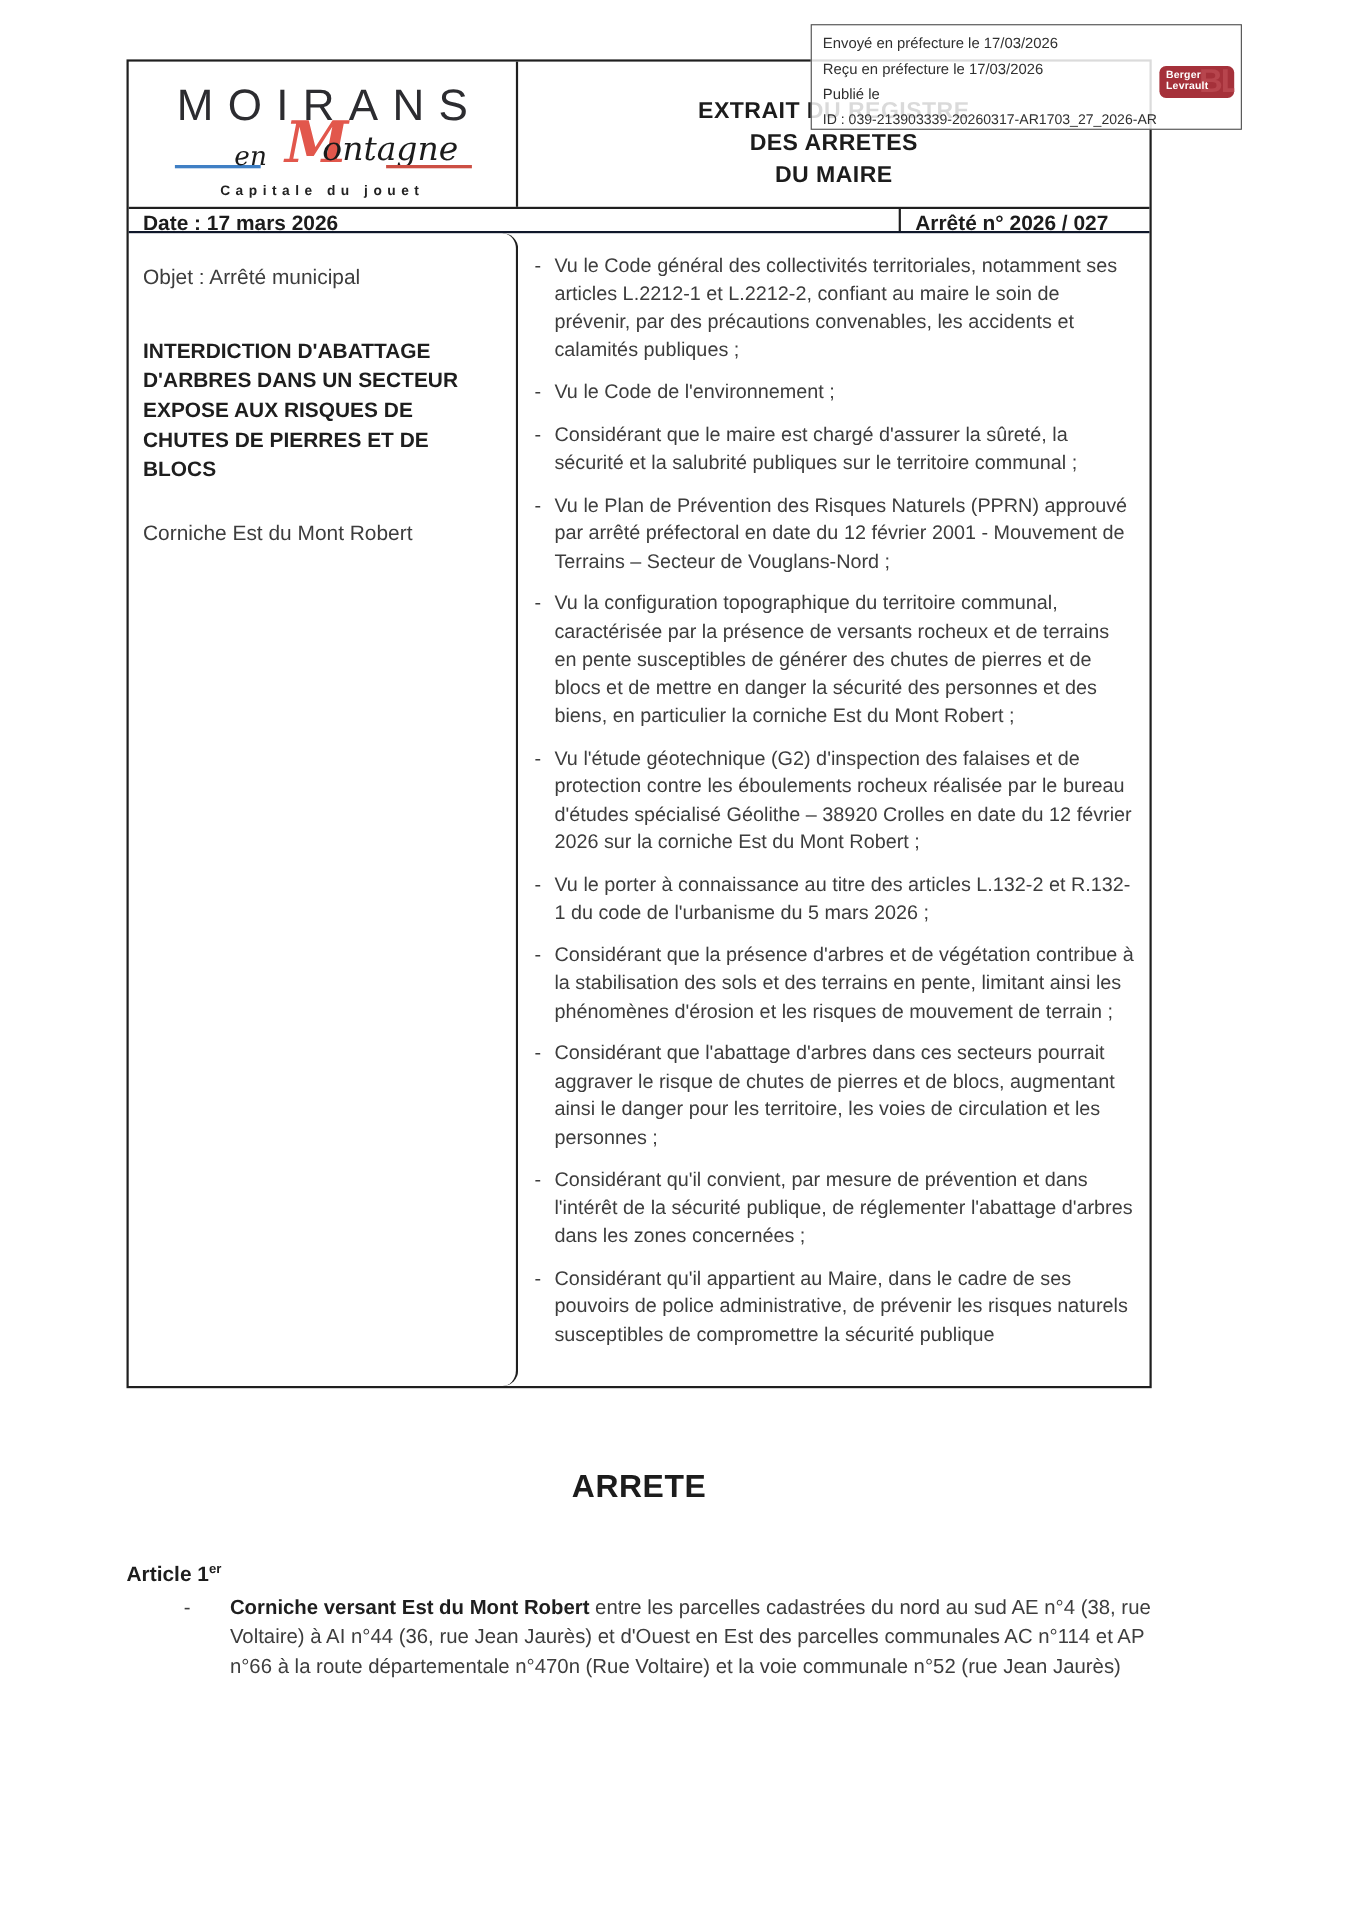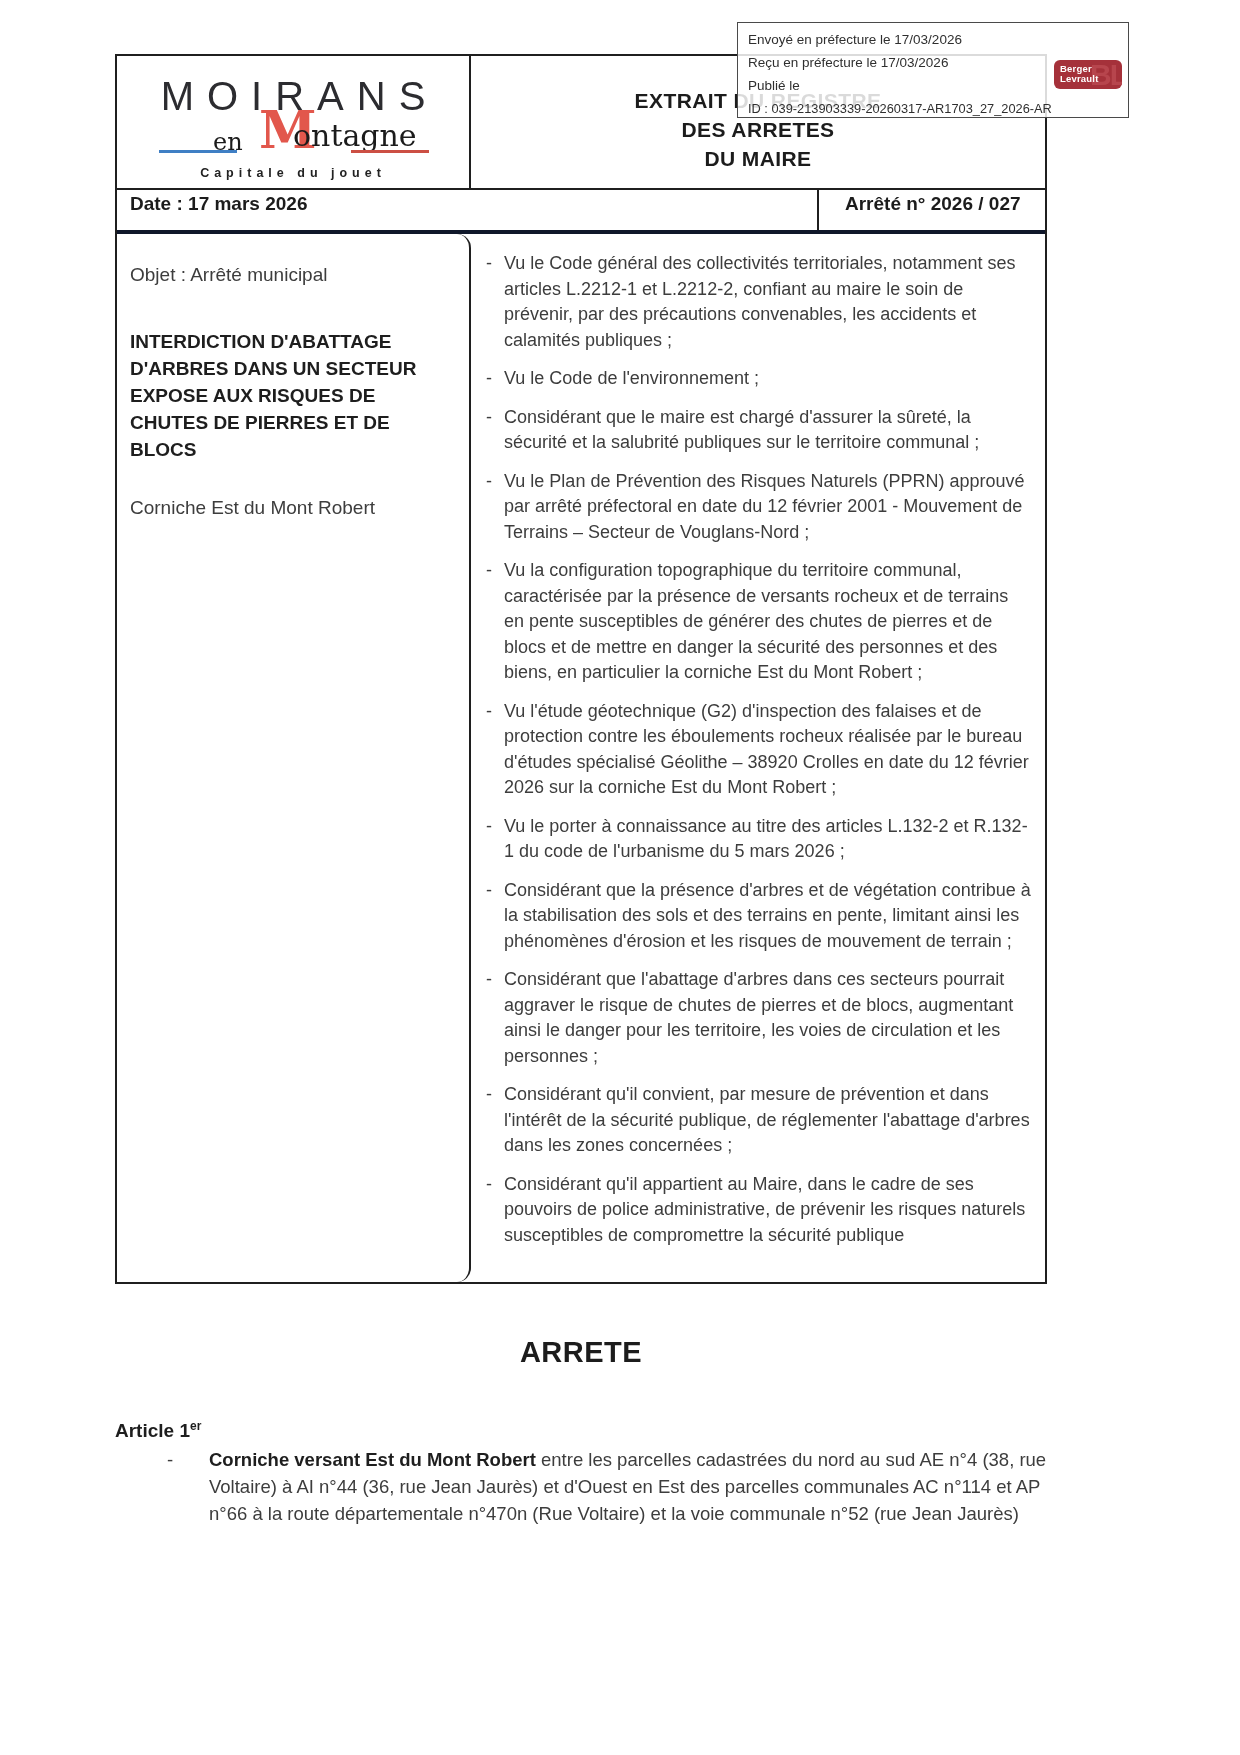--- a/index.html
+++ b/index.html
@@ -10,32 +10,32 @@
   }
   .page{position:absolute;inset:0;overflow:hidden;}
 
   
   .doc-table{
     position:absolute;left:115px;top:54px;width:932px;
     border:2px solid #1f1f1f;box-sizing:border-box;background:#fff;
   }
   .row{display:flex;box-sizing:border-box;}
   .row-header{height:134px;border-bottom:2px solid #1f1f1f;}
-  .row-date{height:44px;border-bottom:4px solid #0f172a;gap:13px;}
+  .row-date{height:22px;border-bottom:2px solid #0f172a;}
   .cell{box-sizing:border-box;}
 
   
   .logo-cell{width:354px;border-right:2px solid #1f1f1f;position:relative;overflow:hidden;}
   .logo{width:100%;text-align:center;padding-top:20px;box-sizing:border-box;}
   .logo-name{
     font-size:40px;line-height:40px;letter-spacing:13px;text-indent:13px;
     font-weight:400;color:#2c2c30;
   }
   .logo-script{position:relative;height:52px;margin-top:-6px;
-    font-family:"DejaVu Serif", serif;color:#1b1b1b;}
+    font-family:"DejaVu Serif", serif;font-style:italic;color:#1b1b1b;}
   .script-en{position:absolute;left:96px;top:18px;font-size:24px;}
   .script-m{position:absolute;left:142px;top:-6px;font-size:52px;line-height:52px;color:#e2574c;font-weight:bold;}
   .script-rest{position:absolute;left:176px;top:8px;font-size:30px;}
   .ul-blue{position:absolute;left:42px;top:40px;width:78px;height:2.5px;background:#3f7fc4;}
   .ul-red{position:absolute;right:40px;top:40px;width:78px;height:2.5px;background:#cc4f44;}
   .logo-tagline{font-size:12.5px;letter-spacing:5px;font-weight:bold;color:#222;margin-top:4px;}
 
   
   .title-cell{flex:1;display:flex;flex-direction:column;justify-content:center;align-items:center;padding-top:15px;}
   .title-line{font-weight:bold;font-size:21px;line-height:29px;color:#1c1c1c;letter-spacing:0.4px;}

